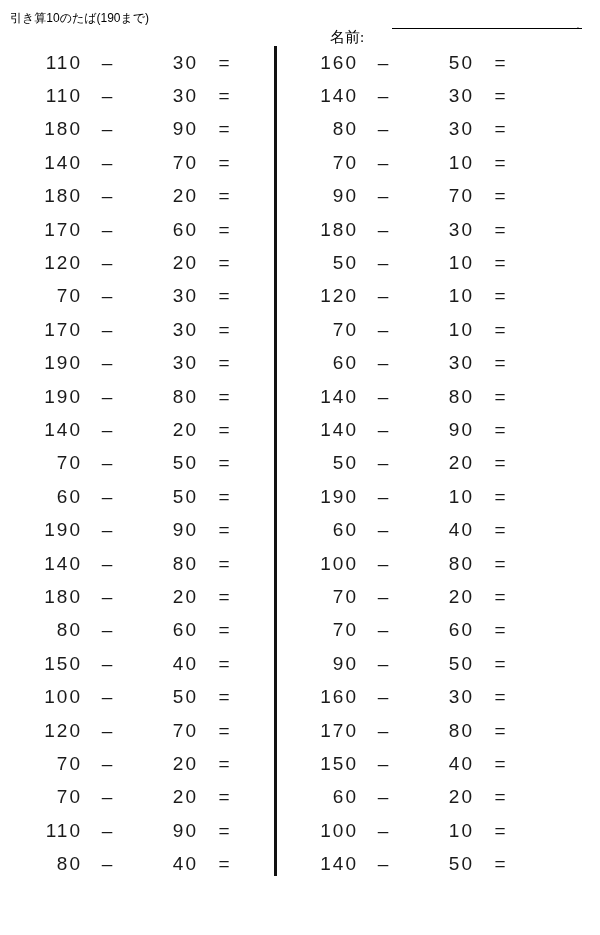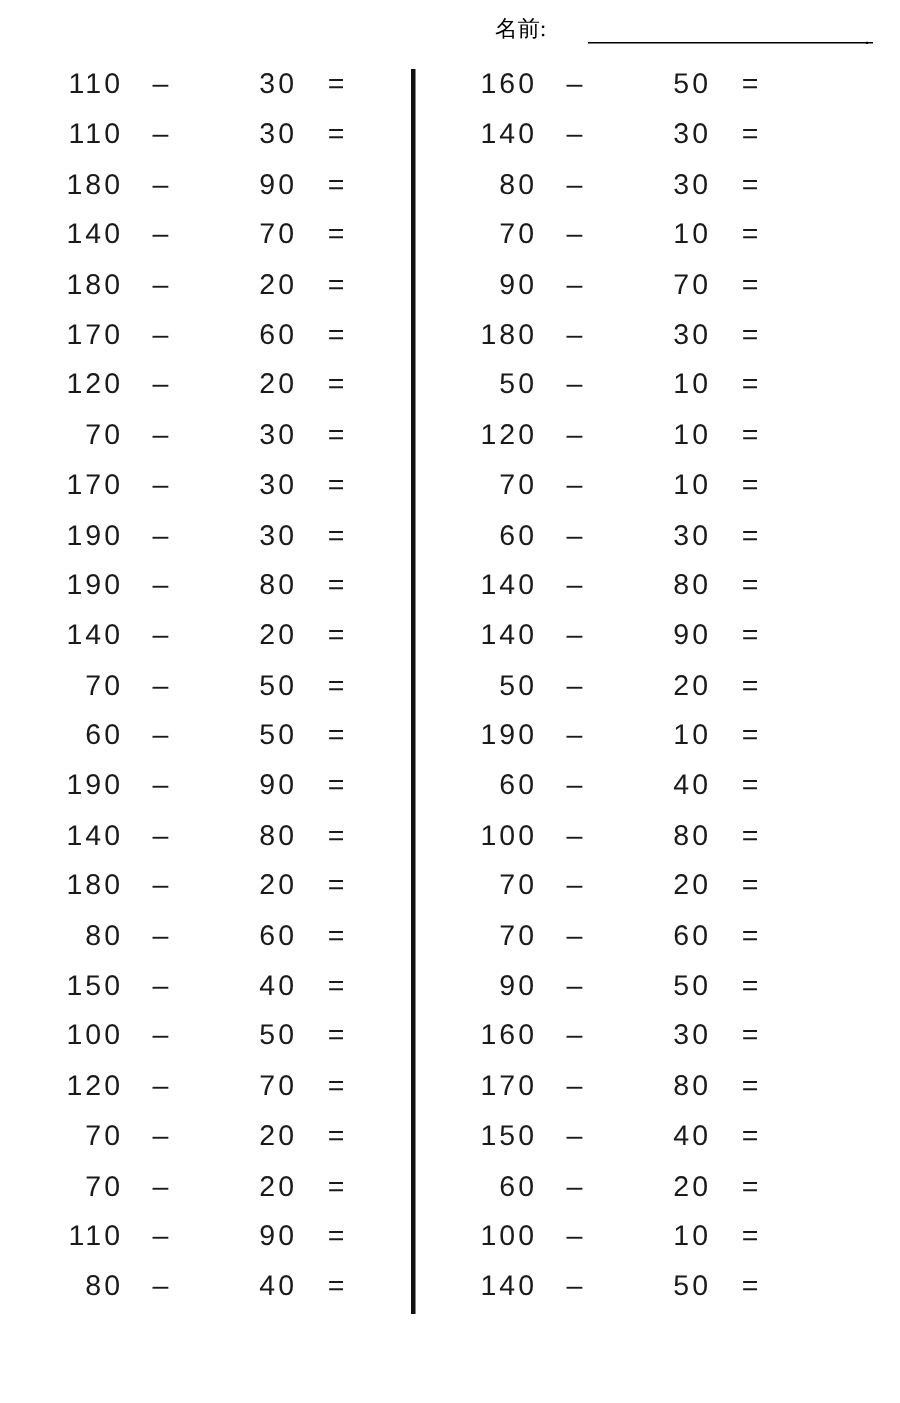--- a/index.html
+++ b/index.html
@@ -40,21 +40,21 @@
   .name-area {
     position: absolute;
     left: 330px;
     top: 0px;
     width: 260px;
     height: 24px;
   }
   .name-label {
     position: absolute;
     left: 0px;
-    top: 2px;
+    top: 20px;
     font-size: 15px;
     white-space: nowrap;
     font-family: Liberation Serif, serif;
   }
   .name-line {
     position: absolute;
     left: 62px;
     top: 20px;
     width: 190px;
     border-bottom: 1px solid #000;
@@ -78,20 +78,21 @@
     position: absolute;
     top: 46px;
     width: 268px;
   }
   .col-left  { left: 4px; }
   .col-right { left: 280px; }
 
   .prob-row {
     height: 33.4px;
     display: flex;
+    align-items: center;
     font-size: 19px;
     font-family: "Liberation Sans", sans-serif;
     color: #1a1a1a;
   }
   .op1 {
     width: 78px;
     text-align: right;
     padding-right: 6px;
     letter-spacing: 2px;
   }
@@ -156,20 +157,21 @@
     font-size: 12px;
     white-space: nowrap;
   }
 </style>
 </head>
 <body>
 
 <div class="sheet">
 
   <div class="header">
+    <div class="title">引き算10のたば(190まで)</div>
     <div class="name-area">
       <div class="name-label">名前:</div>
       <div class="name-line"></div>
       <div class="name-dot">.</div>
     </div>
   </div>
 
   <div class="divider"></div>
 
   <div class="col col-left" id="col-left">

